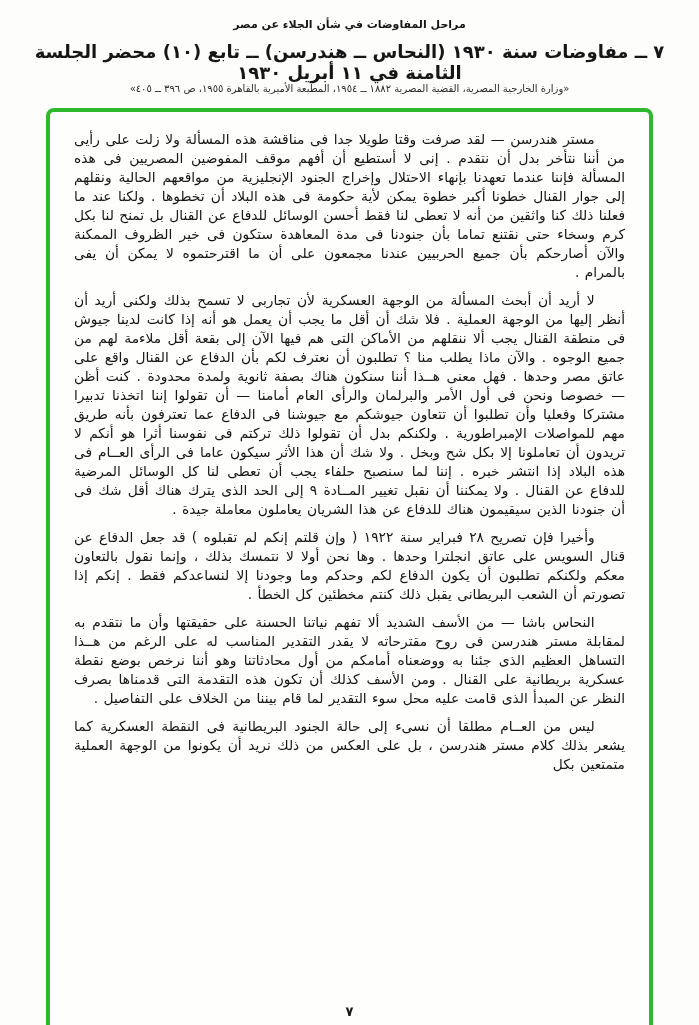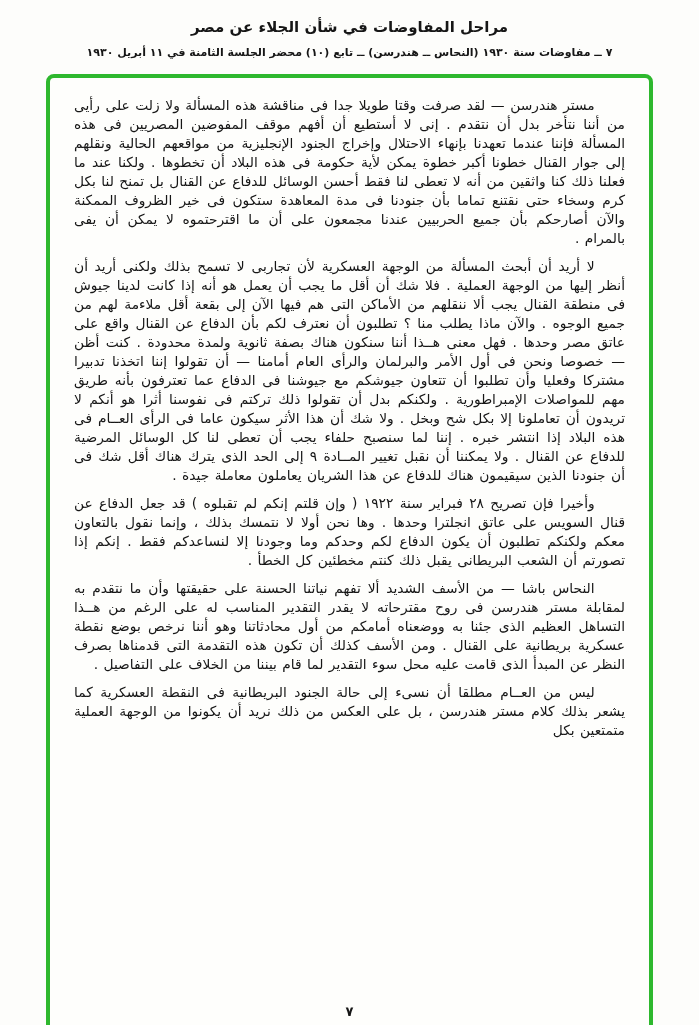--- a/index.html
+++ b/index.html
@@ -16,29 +16,29 @@
     width: 699px;
     height: 1025px;
     padding-top: 18px;
   }
   .doc-header {
     text-align: center;
     direction: rtl;
     padding: 0 30px;
   }
   .doc-title {
-    font-size: 15px;
+    font-size: 11px;
     font-weight: bold;
     letter-spacing: 0.5px;
     margin-bottom: 10px;
   }
   .doc-subtitle {
-    font-size: 11px;
+    font-size: 18px;
     font-weight: bold;
-    margin-bottom: 15px;
+    margin-bottom: 0;
   }
   .doc-source {
     font-size: 10px;
     color: #2a2a2a;
     margin-bottom: 14px;
   }
   .highlight-box {
     direction: rtl;
     margin: 0 46px;
     height: 1020px;
@@ -69,20 +69,21 @@
   }
 </style>
 </head>
 <body>
 
 <div class="page">
 
   <header class="doc-header">
     <div class="doc-title">مراحل المفاوضات في شأن الجلاء عن مصر</div>
     <div class="doc-subtitle">٧ ــ مفاوضات سنة ١٩٣٠ (النحاس ــ هندرسن) ــ تابع (١٠) محضر الجلسة الثامنة في ١١ أبريل ١٩٣٠</div>
+    <div class="doc-source">«وزارة الخارجية المصرية، القضية المصرية ١٨٨٢ ــ ١٩٥٤، المطبعة الأميرية بالقاهرة ١٩٥٥، ص ٣٩٦ ــ ٤٠٥»</div>
   </header>
 
   <div class="highlight-box">
     <p>مستر هندرسن — لقد صرفت وقتا طويلا جدا فى مناقشة هذه المسألة ولا زلت على رأيى من أننا نتأخر بدل أن نتقدم . إنى لا أستطيع أن أفهم موقف المفوضين المصريين فى هذه المسألة فإننا عندما تعهدنا بإنهاء الاحتلال وإخراج الجنود الإنجليزية من مواقعهم الحالية ونقلهم إلى جوار القنال خطونا أكبر خطوة يمكن لأية حكومة فى هذه البلاد أن تخطوها . ولكنا عند ما فعلنا ذلك كنا واثقين من أنه لا تعطى لنا فقط أحسن الوسائل للدفاع عن القنال بل تمنح لنا بكل كرم وسخاء حتى نقتنع تماما بأن جنودنا فى مدة المعاهدة ستكون فى خير الظروف الممكنة والآن أصارحكم بأن جميع الحربيين عندنا مجمعون على أن ما اقترحتموه لا يمكن أن يفى بالمرام .</p>
     <p>لا أريد أن أبحث المسألة من الوجهة العسكرية لأن تجاربى لا تسمح بذلك ولكنى أريد أن أنظر إليها من الوجهة العملية . فلا شك أن أقل ما يجب أن يعمل هو أنه إذا كانت لدينا جيوش فى منطقة القنال يجب ألا ننقلهم من الأماكن التى هم فيها الآن إلى بقعة أقل ملاءمة لهم من جميع الوجوه . والآن ماذا يطلب منا ؟ تطلبون أن نعترف لكم بأن الدفاع عن القنال واقع على عاتق مصر وحدها . فهل معنى هــذا أننا سنكون هناك بصفة ثانوية ولمدة محدودة . كنت أظن — خصوصا ونحن فى أول الأمر والبرلمان والرأى العام أمامنا — أن تقولوا إننا اتخذنا تدبيرا مشتركا وفعليا وأن تطلبوا أن تتعاون جيوشكم مع جيوشنا فى الدفاع عما تعترفون بأنه طريق مهم للمواصلات الإمبراطورية . ولكنكم بدل أن تقولوا ذلك تركتم فى نفوسنا أثرا هو أنكم لا تريدون أن تعاملونا إلا بكل شح وبخل . ولا شك أن هذا الأثر سيكون عاما فى الرأى العــام فى هذه البلاد إذا انتشر خبره . إننا لما سنصبح حلفاء يجب أن تعطى لنا كل الوسائل المرضية للدفاع عن القنال . ولا يمكننا أن نقبل تغيير المــادة ٩ إلى الحد الذى يترك هناك أقل شك فى أن جنودنا الذين سيقيمون هناك للدفاع عن هذا الشريان يعاملون معاملة جيدة .</p>
     <p>وأخيرا فإن تصريح ٢٨ فبراير سنة ١٩٢٢ ( وإن قلتم إنكم لم تقبلوه ) قد جعل الدفاع عن قنال السويس على عاتق انجلترا وحدها . وها نحن أولا لا نتمسك بذلك ، وإنما نقول بالتعاون معكم ولكنكم تطلبون أن يكون الدفاع لكم وحدكم وما وجودنا إلا لنساعدكم فقط . إنكم إذا تصورتم أن الشعب البريطانى يقبل ذلك كنتم مخطئين كل الخطأ .</p>
     <p>النحاس باشا — من الأسف الشديد ألا تفهم نياتنا الحسنة على حقيقتها وأن ما نتقدم به لمقابلة مستر هندرسن فى روح مقترحاته لا يقدر التقدير المناسب له على الرغم من هــذا التساهل العظيم الذى جئنا به ووضعناه أمامكم من أول محادثاتنا وهو أننا نرخص بوضع نقطة عسكرية بريطانية على القنال . ومن الأسف كذلك أن تكون هذه التقدمة التى قدمناها بصرف النظر عن المبدأ الذى قامت عليه محل سوء التقدير لما قام بيننا من الخلاف على التفاصيل .</p>
     <p>ليس من العــام مطلقا أن نسىء إلى حالة الجنود البريطانية فى النقطة العسكرية كما يشعر بذلك كلام مستر هندرسن ، بل على العكس من ذلك نريد أن يكونوا من الوجهة العملية متمتعين بكل</p>
   </div>
 

